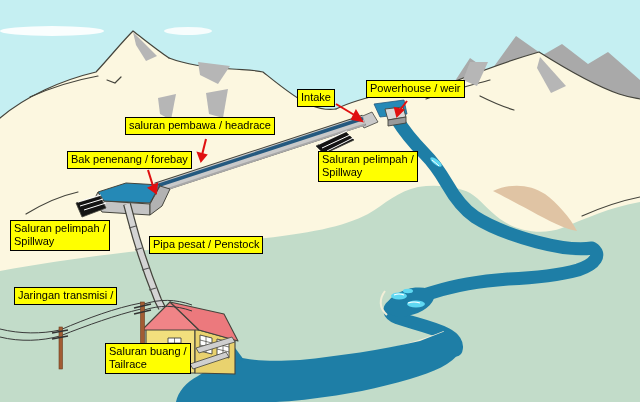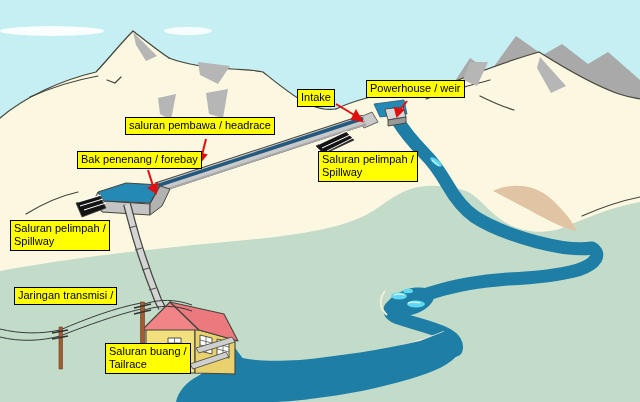--- a/index.html
+++ b/index.html
@@ -182,31 +182,34 @@
 
   <div class="lbl" style="left:297px;top:89px">
     <div>Intake</div>
   </div>
   <div class="lbl" style="left:366px;top:80px">
     <div>Powerhouse / weir</div>
   </div>
   <div class="lbl" style="left:125px;top:117px">
     <div>saluran pembawa / headrace</div>
   </div>
-  <div class="lbl" style="left:77px;top:151px">
+  <div class="lbl" style="left:67px;top:151px">
     <div>Bak penenang / forebay</div>
   </div>
   <div class="lbl" style="left:318px;top:151px">
     <div>Saluran pelimpah /</div>
     <div>Spillway</div>
   </div>
   <div class="lbl" style="left:10px;top:220px">
     <div>Saluran pelimpah /</div>
     <div>Spillway</div>
   </div>
+  <div class="lbl" style="left:149px;top:236px">
+    <div>Pipa pesat / Penstock</div>
+  </div>
   <div class="lbl" style="left:14px;top:287px">
     <div>Jaringan transmisi /</div>
   </div>
   <div class="lbl" style="left:105px;top:343px">
     <div>Saluran buang /</div>
     <div>Tailrace</div>
   </div>
 </div>
 
 </body></html>

